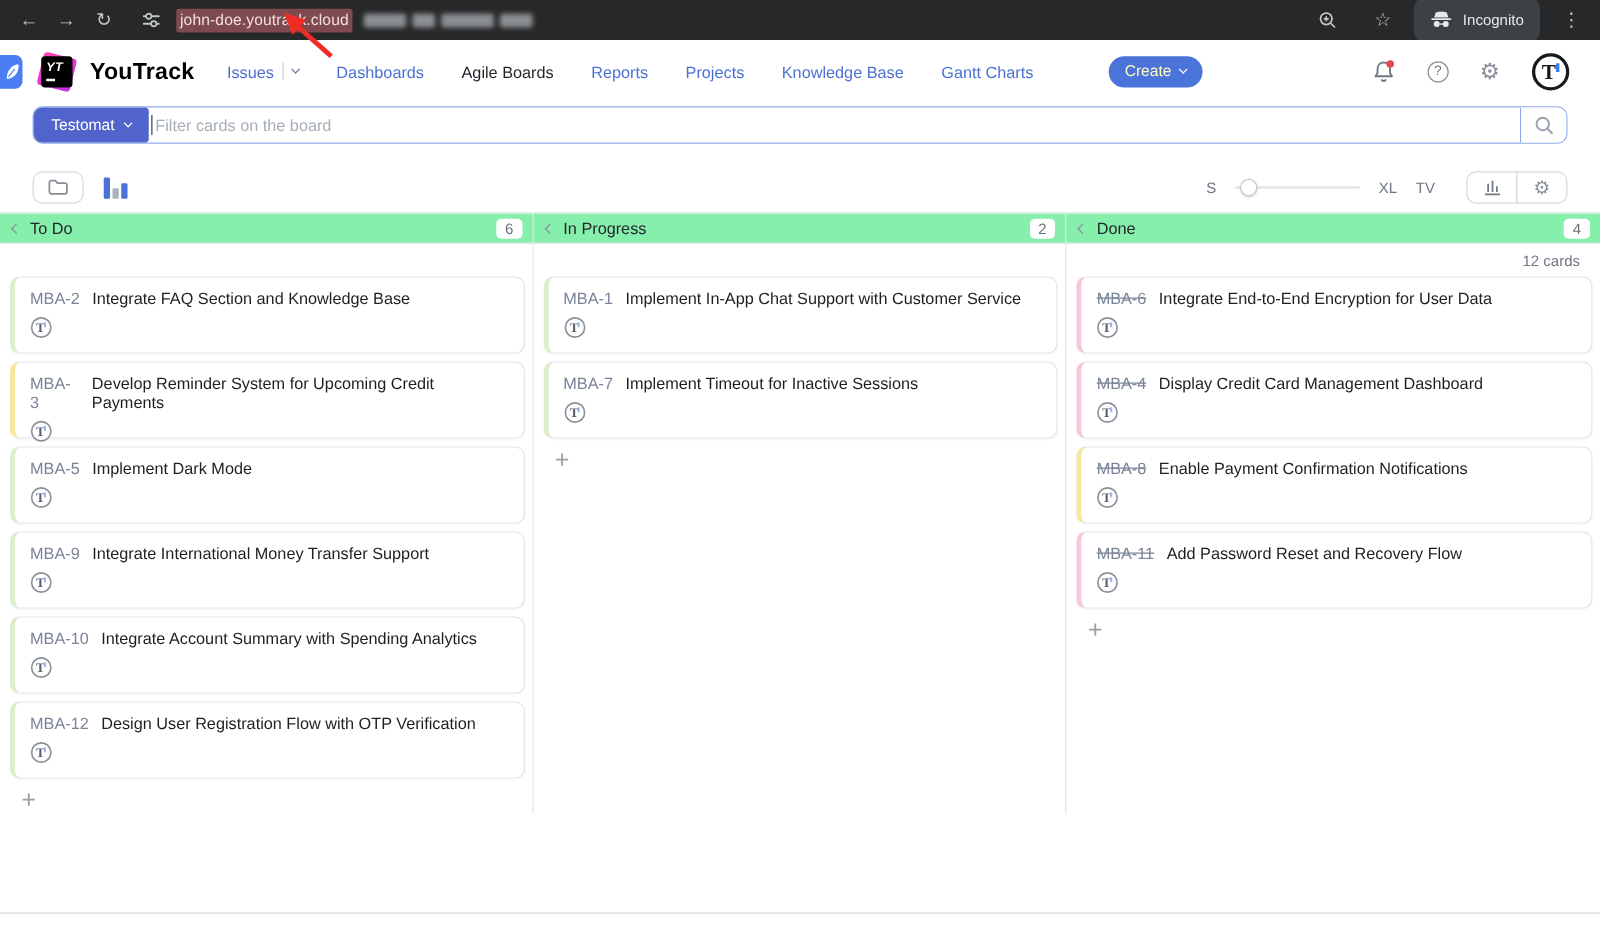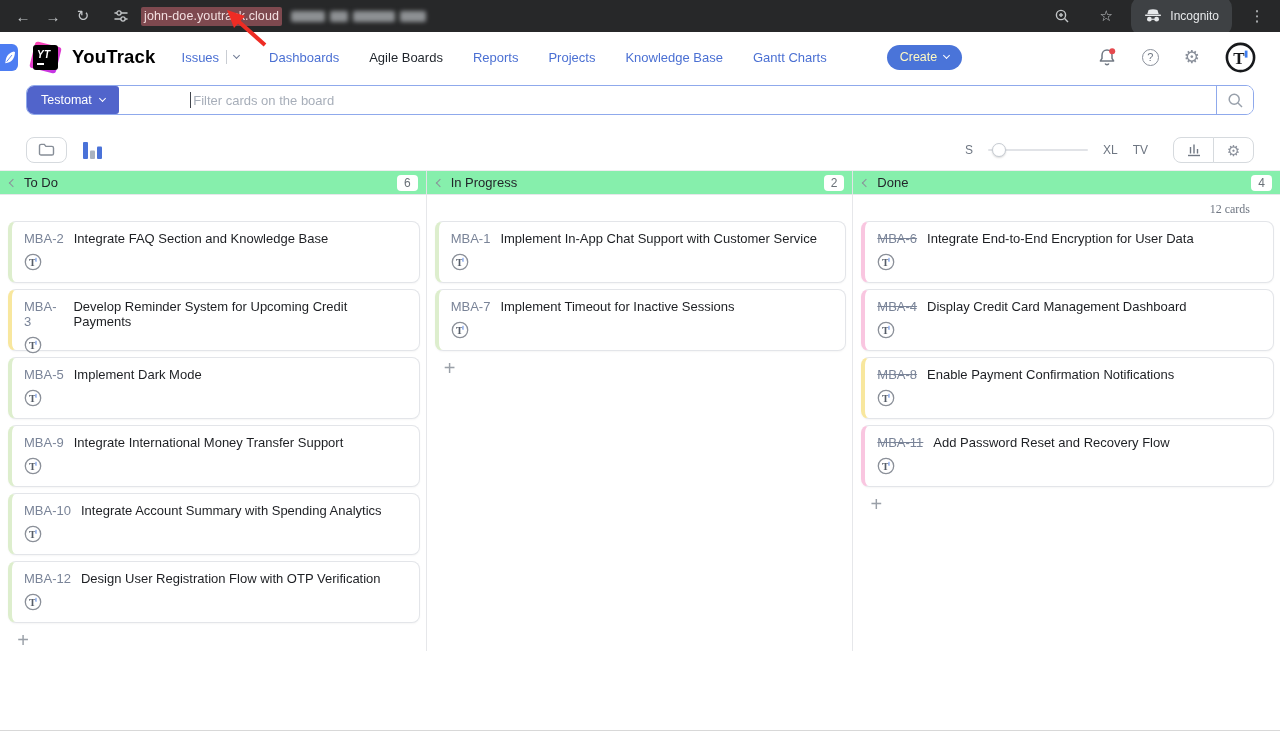--- a/index.html
+++ b/index.html
@@ -41,21 +41,21 @@
   .chev.left { transform:rotate(135deg); margin-left:2px; }
   .chev.small { width:5px; height:5px; }
   .create-btn { background:#4a74d9; color:#fef9c3; height:25px; border:none; border-radius:13px; padding:0 13px; display:flex; align-items:center; gap:7px; font-size:12.5px; margin-left:30px; cursor:pointer; font-family:inherit;justify-content:flex-end; }
   .hdr-icons { margin-left:auto; display:flex; align-items:center; gap:25px; }
   .help-circ { width:17px; height:17px; border:1.5px solid #8a909b; border-radius:50%; display:flex; align-items:center; justify-content:center; font-size:11px; color:#6e7682; }
   .gear-glyph { font-size:18px; color:#8a909b; line-height:1; }
 
   
   .filterbar { margin:3px 26px 0; height:30px; border:1px solid #8fa9ec; border-radius:8px; display:flex; align-items:stretch; background:#fff; }
   .board-btn { background:#5164cb; color:#fff; display:flex; align-items:center; gap:8px; padding:0 14px; font-size:12.5px; border:none; border-radius:7px 3px 3px 7px; cursor:pointer; font-family:inherit; }
-  .filter-input { flex:1; display:flex; align-items:center; padding-left:25px; font-size:13px; color:#a7aeb9;margin-left:46px; }
+  .filter-input { flex:1; display:flex; align-items:center; padding-left:2px; font-size:13px; color:#a7aeb9; }
   .caret { width:1.5px; height:16px; background:#42464d; margin-right:2px; }
   .search-btn { width:37px; border:none; border-left:1px solid #8fa9ec; background:#fff; display:flex; align-items:center; justify-content:center; border-radius:0 7px 7px 0; cursor:pointer; }
 
   
   .btoolbar { margin-top:21px; height:28px; padding:0 26px; display:flex; align-items:center; }
   .tool-outline { width:41px; height:26px; border:1px solid #d6dade; border-radius:8px; background:#fff; display:flex; align-items:center; justify-content:center; cursor:pointer; }
   .chart-toggle { margin-left:15px; background:none; border:none; cursor:pointer; display:flex; align-items:center; }
   .tb-right { margin-left:auto; display:flex; align-items:center; gap:15px; color:#6e7682; font-size:12px; }
   .slider { display:flex; align-items:center; width:100px; position:relative; height:16px; cursor:pointer; }
   .slider-track { width:100%; height:2px; background:#e1e3e7; border-radius:1px; }
@@ -69,21 +69,21 @@
   .col-heads { margin-top:6px; display:grid; grid-template-columns:1fr 1fr 1fr; height:25px; background:#86efac; border-top:1px solid #ededef; border-bottom:1px solid #e6e7ea; }
   .col-head { display:flex; align-items:center; padding:0 8px; border-right:1px solid #e2e3e7; font-size:13px; color:#23262b; }
   .col-head:last-child { border-right:none; }
   .col-head .chev { color:#8a9099; margin-right:8px; cursor:pointer; }
   .col-count { margin-left:auto; background:#fff; border-radius:4px; padding:1px 7px; font-size:12px; color:#697077; }
 
   
   .board { position:relative; display:grid; grid-template-columns:1fr 1fr 1fr; height:455px; }
   .colm { border-right:1px solid #e6e7ea; padding:26px 6px 0 8px; }
   .colm:last-child { border-right:none; }
-  .cards-total { position:absolute; top:7px; right:30px; font-size:12px; color:#6f7682;font-family:Liberation Serif, serif; }
+  .cards-total { position:absolute; top:7px; right:16px; font-size:12px; color:#6f7682; }
   .card-stack { display:flex; flex-direction:column; gap:6px; }
   .card { background:#fff; border:1px solid #e3e5e9; border-left:4px solid #ddeecd; border-radius:8px; height:62px; padding:9px 12px 0 12px; box-shadow:0 1px 2px rgba(0,0,0,.04); cursor:pointer; }
   .card.accent-yellow { border-left-color:#f8e79e; }
   .card.accent-pink { border-left-color:#f9c6e0; }
   .card-top { display:flex; gap:10px; font-size:13px; align-items:baseline; }
   .card-id { color:#7a8498; }
   .card-id.resolved { text-decoration:line-through; }
   .card-title { color:#1d1f23; }
   .card-avatar { margin-top:7px; line-height:0; }
   .add-card { margin:6px 0 0 4px; width:22px; height:22px; background:none; border:none; font-size:20px; line-height:18px; color:#9aa0a8; cursor:pointer; font-family:inherit; }

